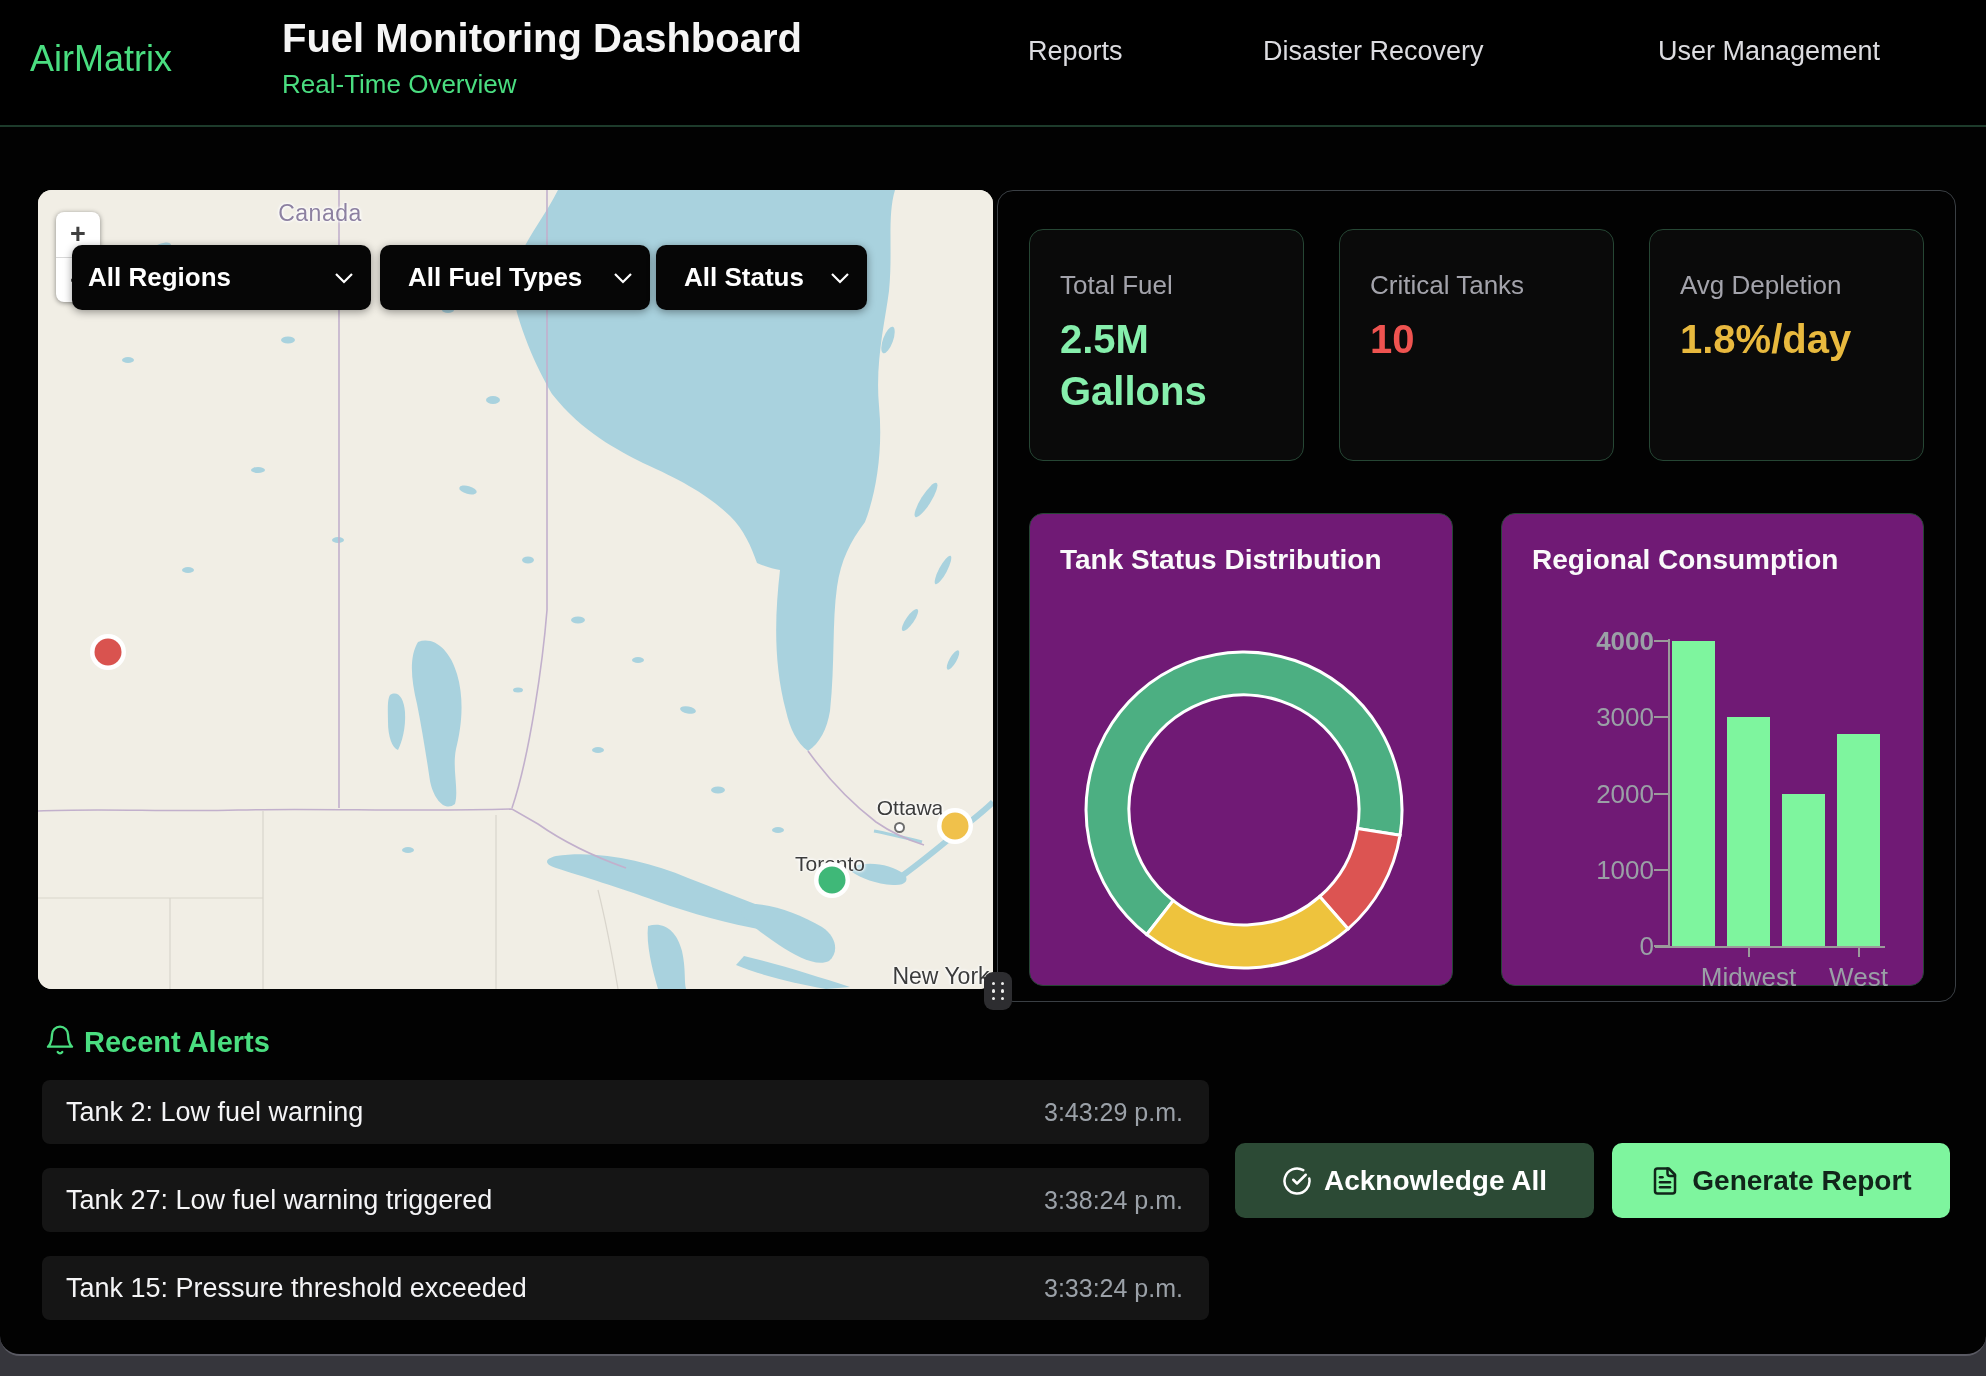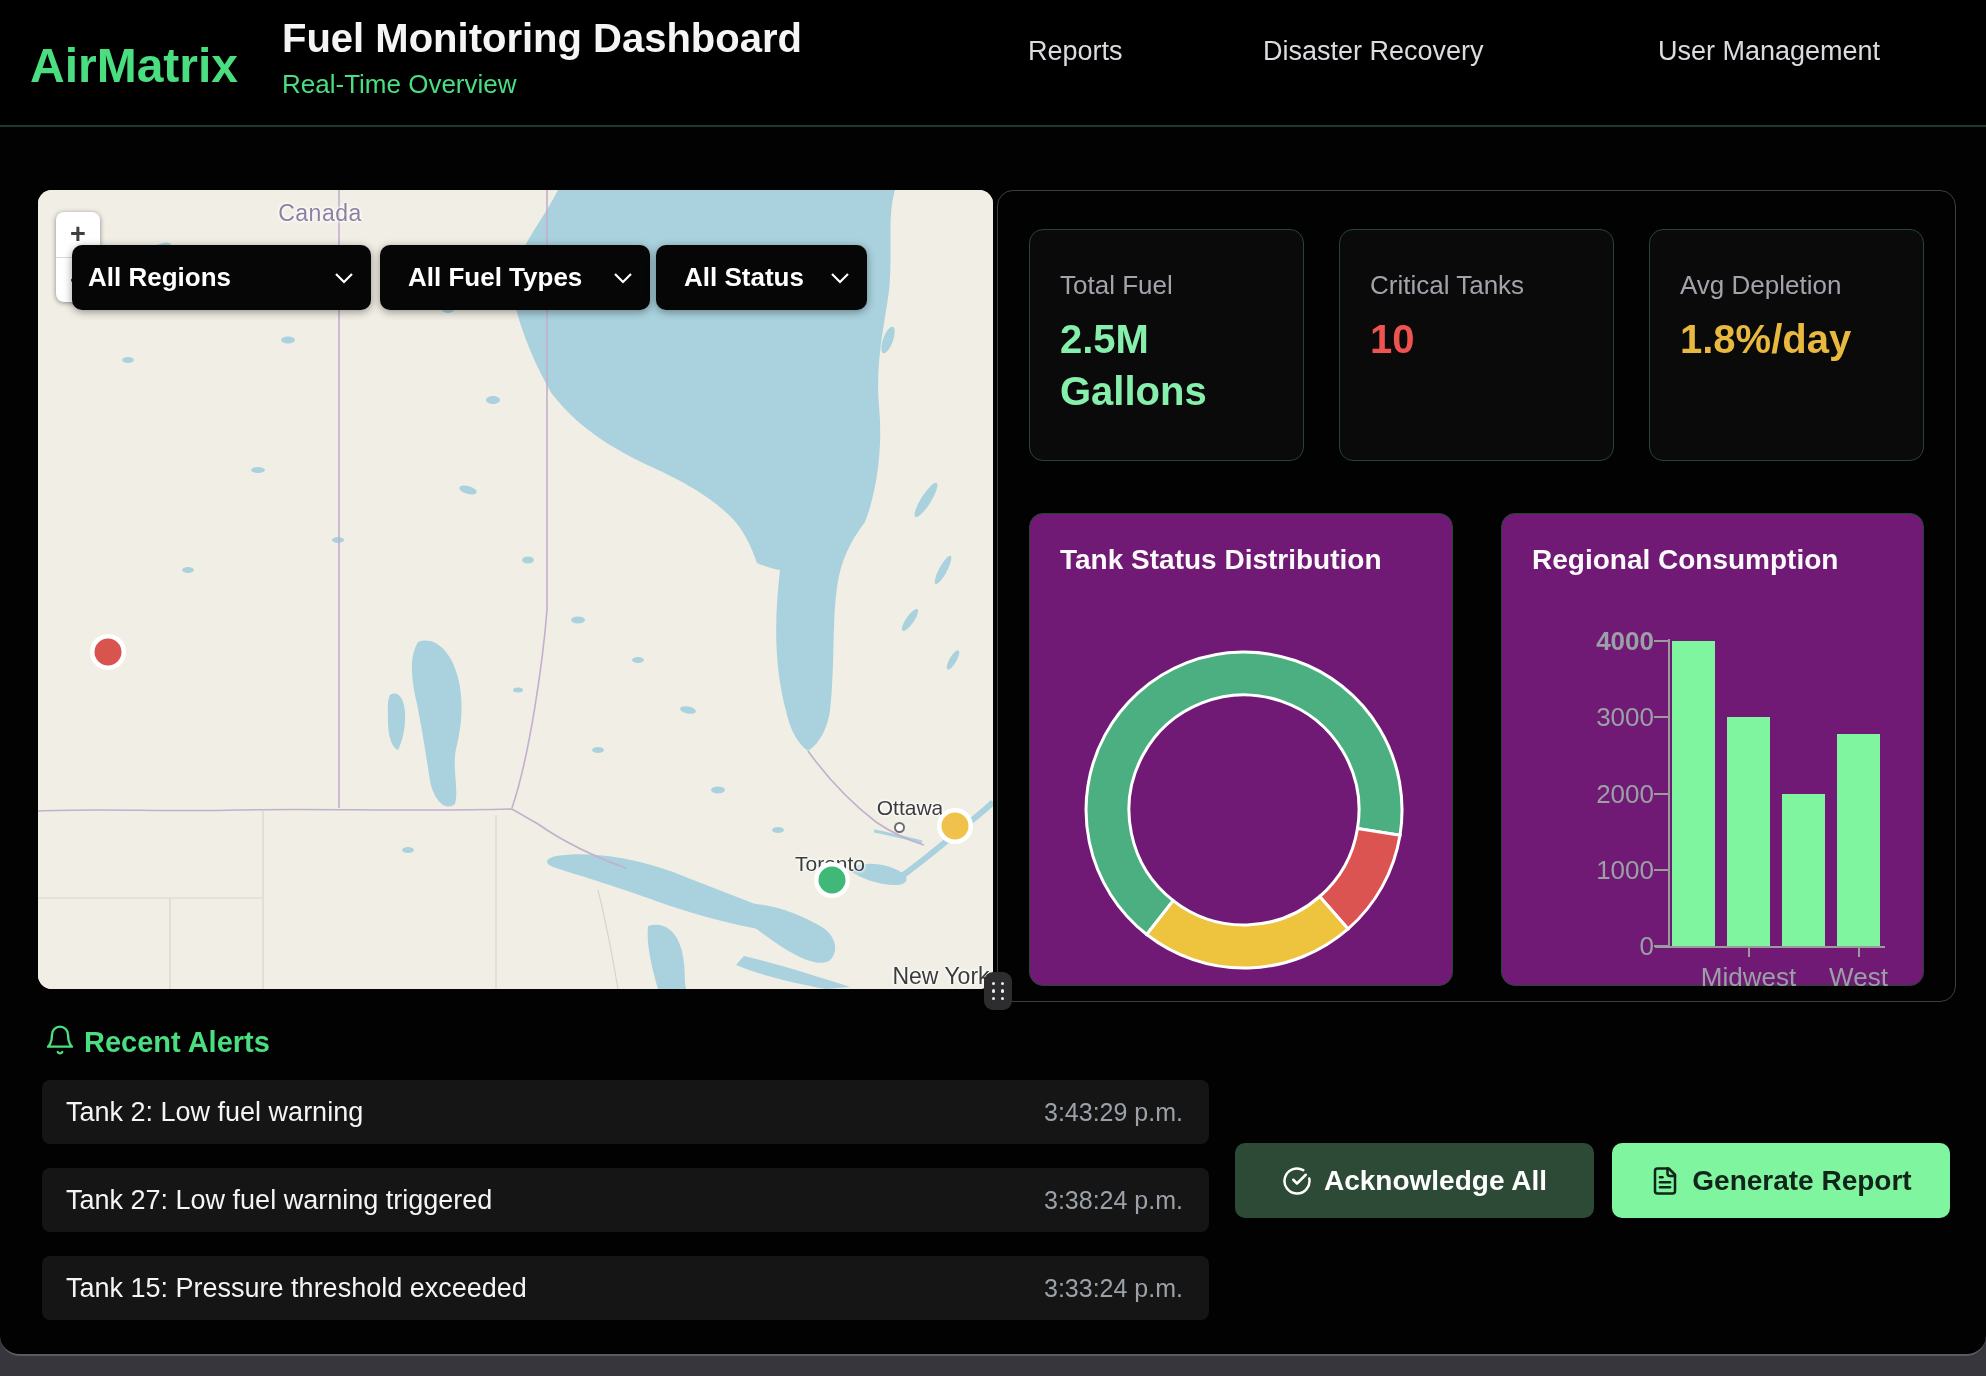--- a/index.html
+++ b/index.html
@@ -4,21 +4,21 @@
 <style>
   * { margin:0; padding:0; box-sizing:border-box; }
   html,body { width:1986px; height:1376px; background:#36363c; font-family:"Liberation Sans", sans-serif; }
   .screen { position:relative; width:1986px; height:1376px; overflow:hidden; }
   .app { position:absolute; left:0; top:0; width:1986px; height:1356px; background:#020202;
          border-bottom:2px solid #5a5a63; border-radius:0 0 20px 20px; overflow:hidden; }
 
   
   .header { position:absolute; left:0; top:0; width:1986px; height:127px; background:#000;
             border-bottom:2px solid #1d3b2b; }
-  .logo { position:absolute; left:30px; top:38px; font-size:48px; font-weight:bold; color:#4ade80; }
+  .logo { position:absolute; left:30px; top:38px; font-size:36px; font-weight:normal; color:#4ade80; }
   .titleblock { position:absolute; left:282px; top:16px; }
   .title { font-size:40px; font-weight:bold; color:#f5f5f5; }
   .subtitle { margin-top:8px; font-size:26px; color:#4ade80; }
   .nav-item { position:absolute; top:36px; font-size:27px; color:#dcdce0; cursor:pointer; }
   .nav-reports { left:1028px; } .nav-dr { left:1263px; } .nav-um { left:1658px; }
 
   
   .map { position:absolute; left:38px; top:190px; width:955px; height:799px; background:#f1eee5;
          border-radius:14px; overflow:hidden; }
   .map svg.basemap { position:absolute; left:0; top:0; }

